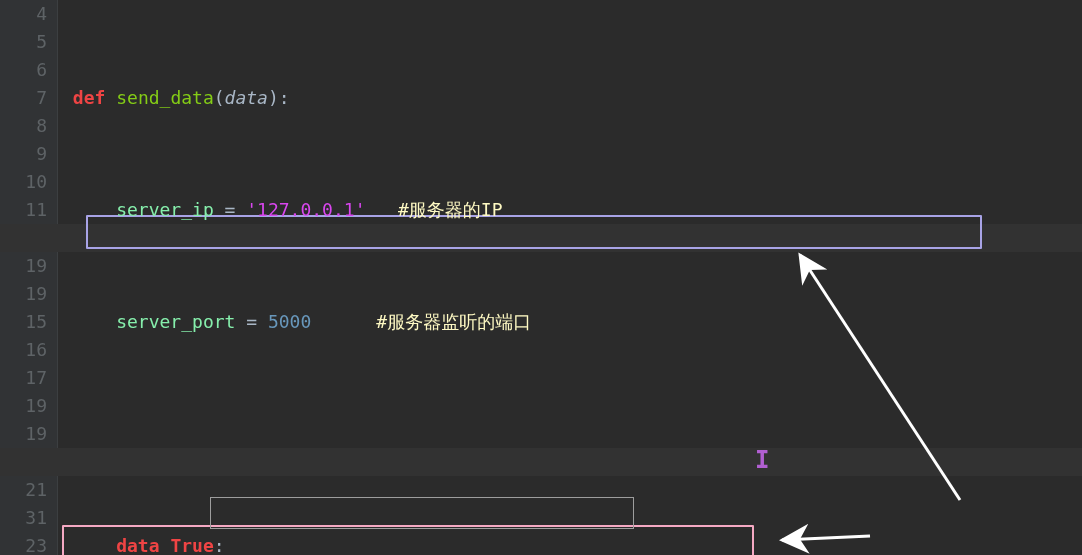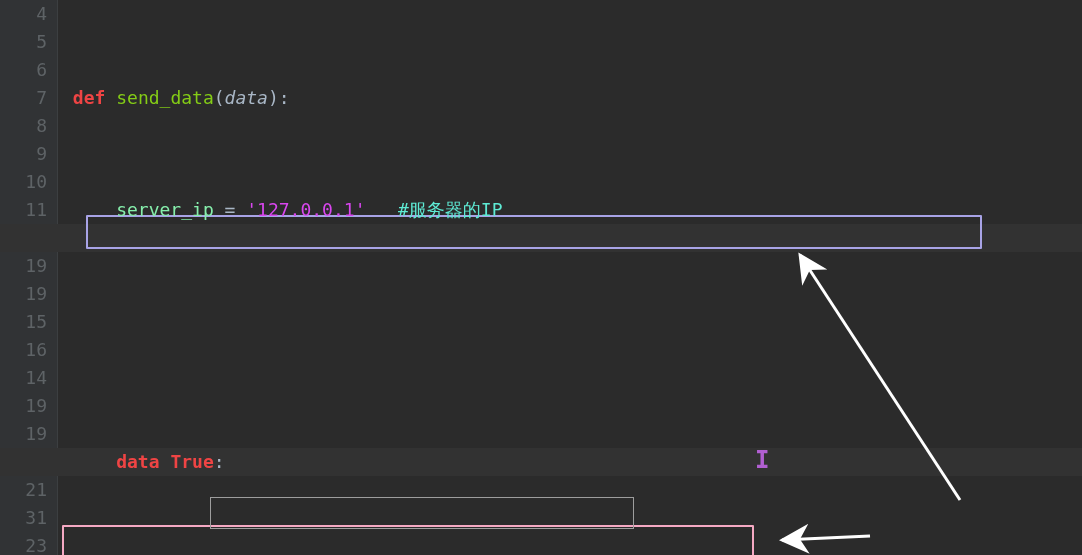--- a/index.html
+++ b/index.html
@@ -10,21 +10,21 @@
   .code{position:relative;flex:1;padding-left:4px;white-space:pre}
   .row{height:28px;white-space:pre}
   
   .line-bg{position:absolute;left:0;right:0;height:28px;background:#323232;z-index:0}
   .code .row, .code .row *{position:relative;z-index:1}
   
   .kw{color:#ef4444;font-weight:bold}                          
   .fn{color:#84cc16}
   .num{color:#6897bb}
   .str{color:#d946ef}
-  .cmt{color:#5eead4}
+  .cmt{color:#fef9c3}
   .param{color:#a9b7c6;font-style:italic}                         
   .decl{color:#86efac}
   .pc{color:#a9b7c6}
   .box-purple{position:absolute;border:2px solid #a8a3e6;border-radius:1px}
   .box-pink{position:absolute;border:2px solid #f5a9c3;border-radius:1px}
   .box-thin{position:absolute;border:1px solid #9d9d9d}
   
   .ibeam{position:absolute;color:#b15fd1;font-size:24px;font-weight:bold}
   svg.arrows{position:absolute;left:0;top:0;width:1082px;height:555px;pointer-events:none;z-index:6}
 </style>
@@ -43,35 +43,36 @@
     <div>7</div>
     <div>8</div>
     <div>9</div>
     <div>10</div>
     <div>11</div>
     <div>12</div>
     <div>19</div>
     <div>19</div>
     <div>15</div>
     <div>16</div>
-    <div>14</div>
+    <div>17</div>
     <div>19</div>
     <div>19</div>
     <div style="color:#a4a3a3">20</div>
     <div>21</div>
     <div>31</div>
     <div>23</div>
   </div>
 
   <div class="code">
     
     <div class="row"> <span class="kw">def</span> <span class="fn">send_data</span><span class="pc">(</span><span class="param">data</span><span class="pc">):</span></div>
     
     <div class="row">     <span class="decl">server_ip</span> <span class="pc">=</span> <span class="str">'127.0.0.1'</span>   <span class="cmt">#服务器的IP</span></div>
     
+    <div class="row">     <span class="decl">server_port</span> <span class="pc">=</span> <span class="num">5000</span>      <span class="cmt">#服务器监听的端口</span></div>
     
     <div class="row"> </div>
     
     <div class="row">     <span class="kw">data</span> <span class="kw">True</span><span class="pc">:</span></div>
     
     
     
     
     
     

